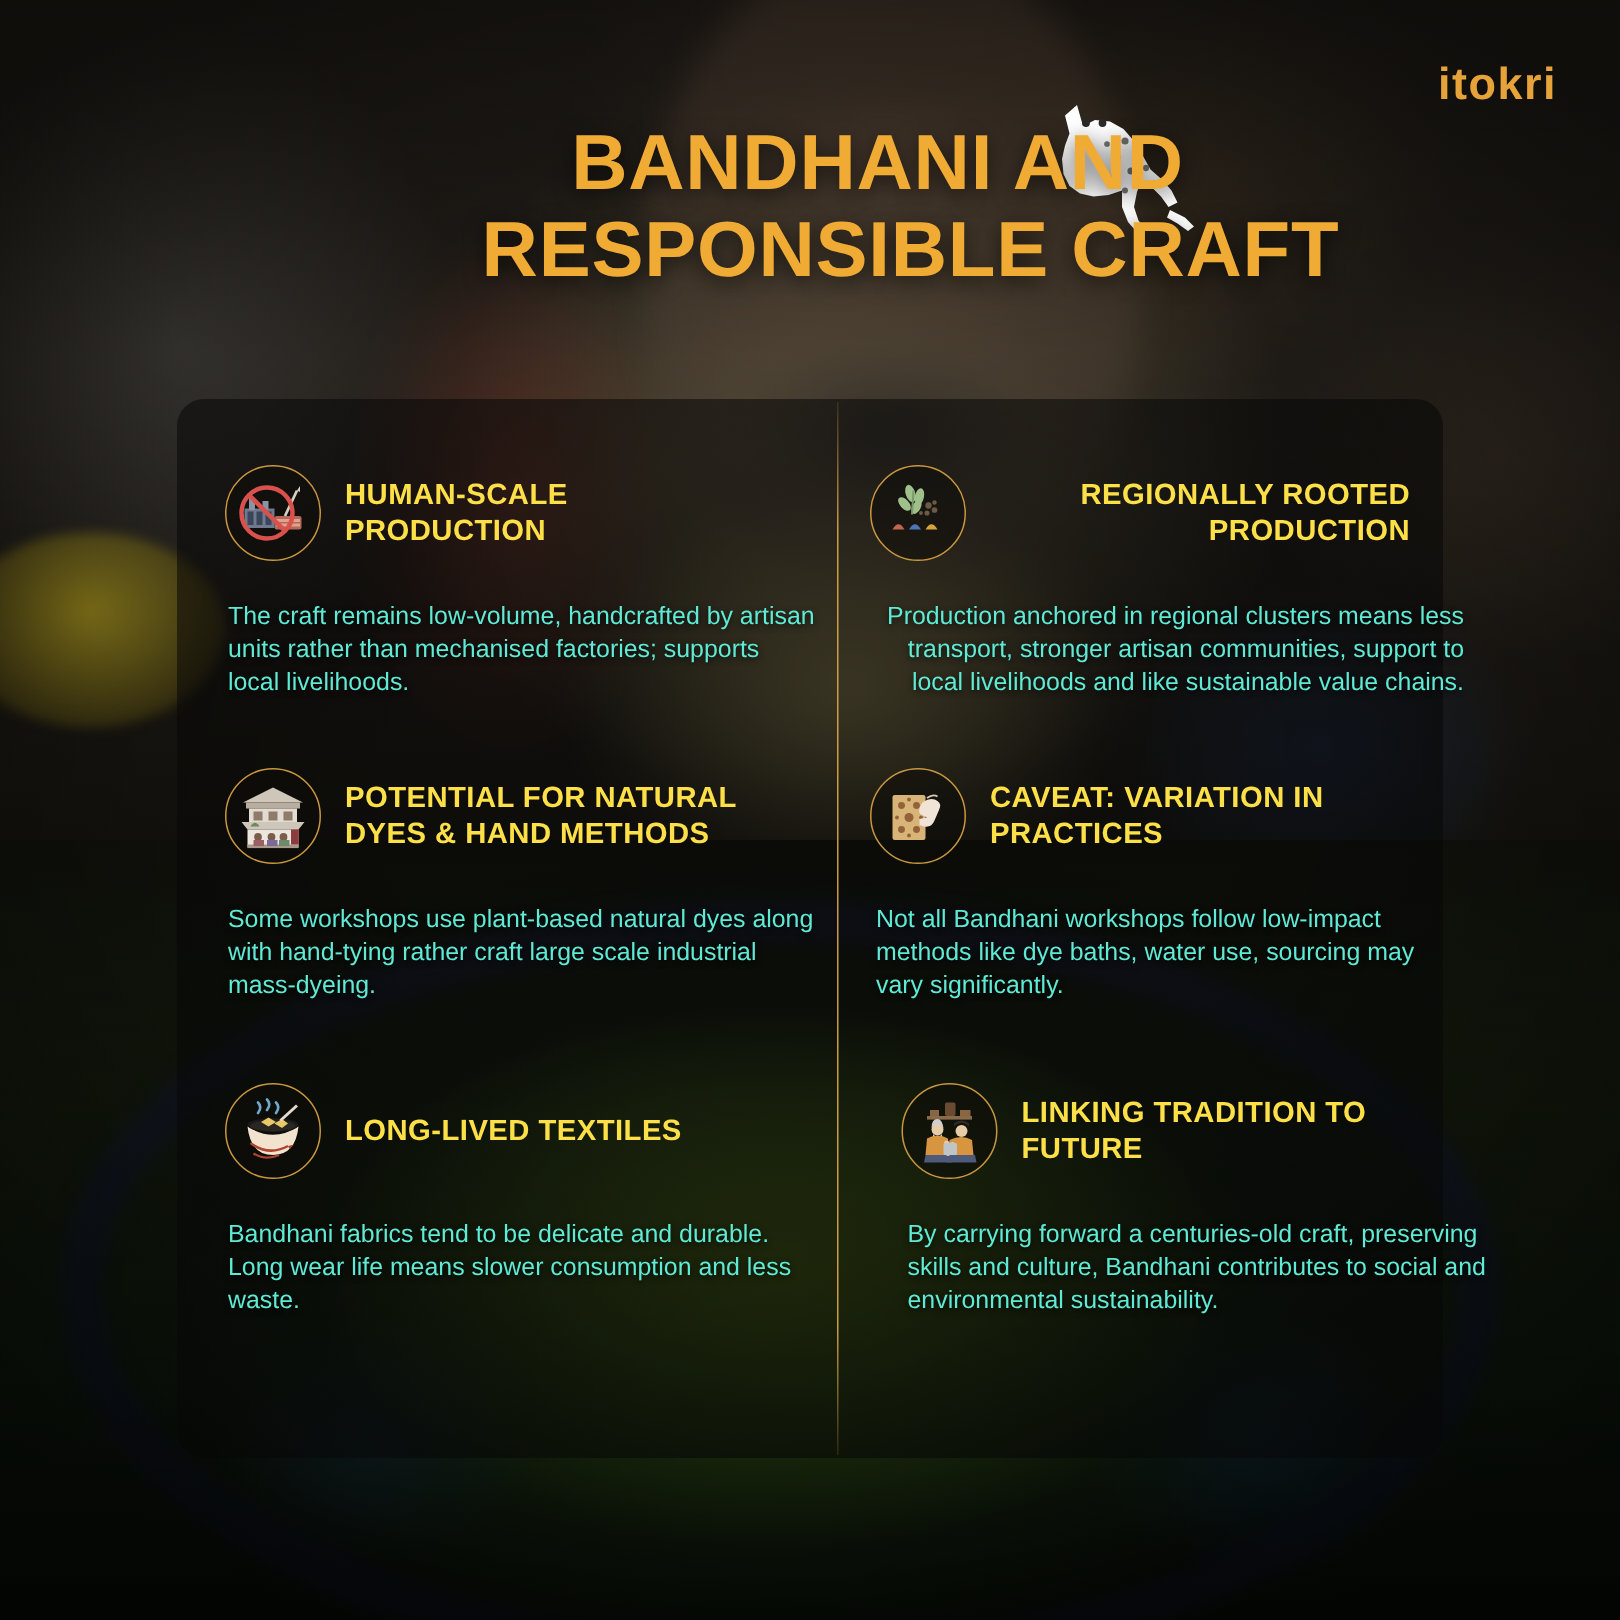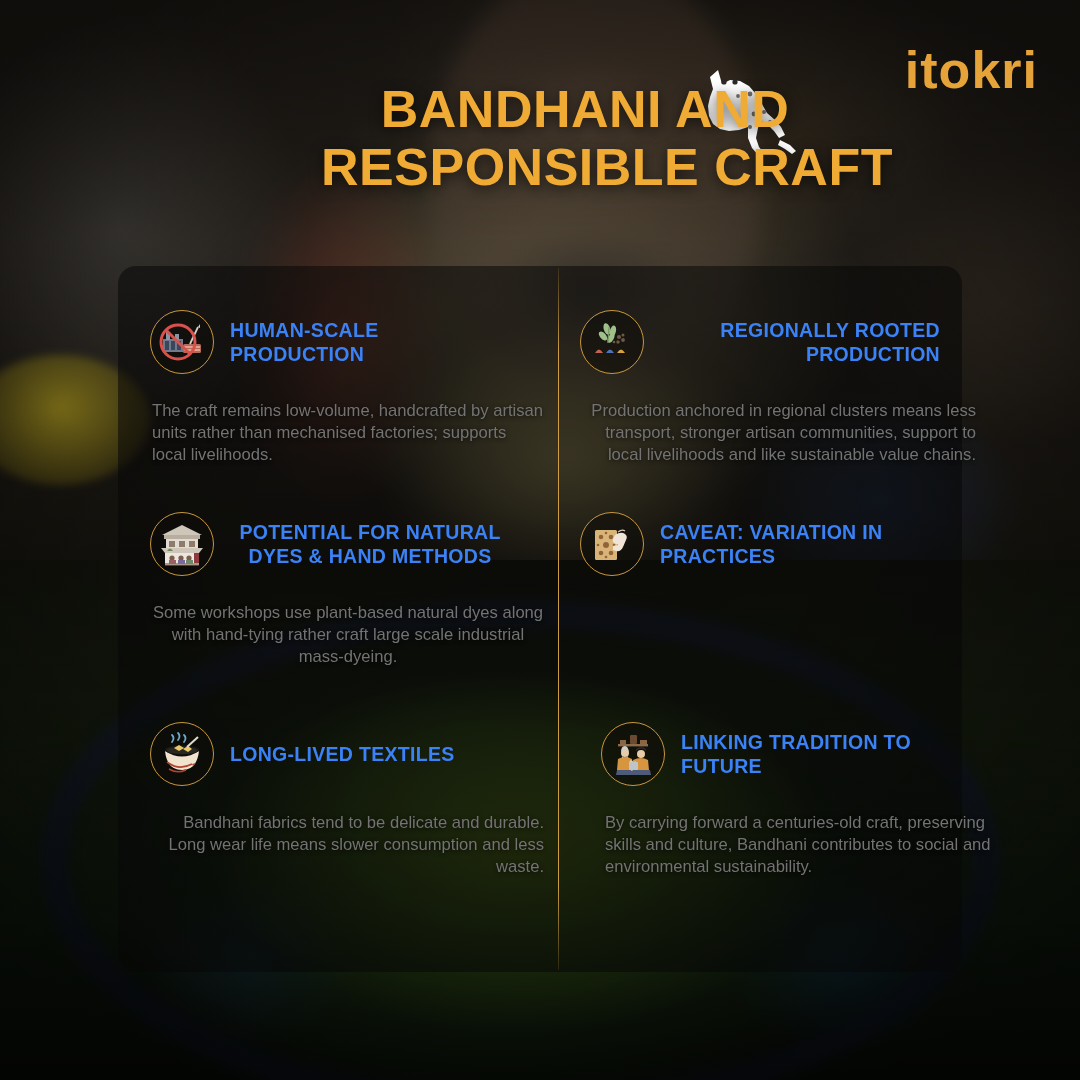--- a/index.html
+++ b/index.html
@@ -67,21 +67,21 @@
     background:
       radial-gradient(ellipse 760px 620px at 50% 48%, transparent 35%, rgba(0,0,0,.55) 100%),
       linear-gradient(180deg, rgba(0,0,0,.42) 0%, rgba(0,0,0,.18) 22%, rgba(0,0,0,.25) 60%, rgba(0,0,0,.55) 100%);
   }
 
   
   .header { position:absolute; left:0; top:0; width:1080px; height:265px; }
 
   .logo {
     position:absolute; right:42px; top:40px;
-    font-size:52px; font-weight:700; letter-spacing:1px;
+    font-size:30px; font-weight:700; letter-spacing:1px;
     color:#e6a33a; font-family:"Liberation Sans", sans-serif;
   }
 
   .title {
     position:absolute; left:0; top:80px; width:1080px;
     text-align:center; color:#f0ab35;
     font-size:52px; font-weight:800; line-height:1.12;
     letter-spacing:.5px;
     text-shadow:0 3px 14px rgba(0,0,0,.65);
     margin-left:45px;
@@ -101,45 +101,45 @@
   .divider {
     position:absolute; left:558px; top:268px; width:1px; height:702px;
     background:linear-gradient(180deg, rgba(200,150,60,.15), rgba(214,163,70,.95) 12%, rgba(214,163,70,.95) 88%, rgba(200,150,60,.15));
   }
 
   
   .grid { position:absolute; left:118px; top:266px; width:844px; height:706px; }
   .card { position:absolute; width:400px; }
   .card.c0 { left:32px;  top:40px; }
   .card.c1 { left:462px; top:40px;text-align:right; }
-  .card.c2 { left:32px;  top:242px;text-align:center; }
+  .card.c2 { left:32px;  top:242px; }
   .card.c3 { left:462px; top:242px; }
-  .card.c4 { left:32px;  top:452px;text-align:right; }
+  .card.c4 { left:32px;  top:452px; }
   .card.c5 { left:462px; top:452px;margin-left:21px; }
 
   .card-head { display:flex; align-items:center; gap:16px; height:72px; }
   .badge {
     flex:0 0 auto; width:64px; height:64px; border-radius:50%;
     border:1.6px solid #c9973f;
     background:rgba(14,12,10,.55);
     display:flex; align-items:center; justify-content:center;
     overflow:hidden;
   }
   .badge svg { display:block; }
 
   .card-title {
-    color:#3b82f6; font-size:19.5px; font-weight:800;
+    color:#fde047; font-size:19.5px; font-weight:800;
     line-height:1.24; letter-spacing:.3px; text-transform:uppercase;
     max-width:280px;
   }
   .card.c4 .card-title { max-width:320px; }
 
   .card-body {
     margin-top:22px; margin-left:2px;
-    color:#737373; font-size:16.6px; line-height:1.33;
+    color:#5eead4; font-size:16.6px; line-height:1.33;
     max-width:392px;
     text-shadow:0 1px 4px rgba(0,0,0,.7);
   }
   .card.c1 .card-body, .card.c3 .card-body, .card.c5 .card-body { margin-left:4px; }
 </style>
 </head>
 <body>
 
 <div id="bg">
   <div class="bg-top"></div>
@@ -284,20 +284,21 @@
               <circle cx="19" cy="38" r="1.3"></circle>
             <circle cx="11" cy="26" r="1.3"></circle>
               <circle cx="27" cy="26" r="1.3"></circle>
           </g>
           <path d="M28 16 q6 -4 10 -1 q3 2 1 6 l-3 7 q-2 5 -7 4 l-3 -1 0 -4 5 -1 -4 -2 q-3 -2 1 -8z" fill="#f0e4d6"></path>
           <path d="M31 13 q4 -3 7 -1" stroke="#d8c9b8" stroke-width="1.2" fill="none"></path>
         </svg>
       </div>
       <div class="card-title">CAVEAT: VARIATION IN PRACTICES</div>
     </div>
+    <div class="card-body">Not all Bandhani workshops follow low-impact methods like dye baths, water use, sourcing may vary significantly.</div>
   </div>
 
   <div class="card c4">
     <div class="card-head">
       <div class="badge">
         <svg width="50" height="50" viewBox="0 0 50 50">
           <g stroke="#6fa8c9" stroke-width="1.8" fill="none" stroke-linecap="round">
             <path d="M15 13 q3 -4 0 -7"></path>
             <path d="M21 11 q3 -4 0 -7"></path>
             <path d="M27 13 q3 -4 0 -7"></path>

